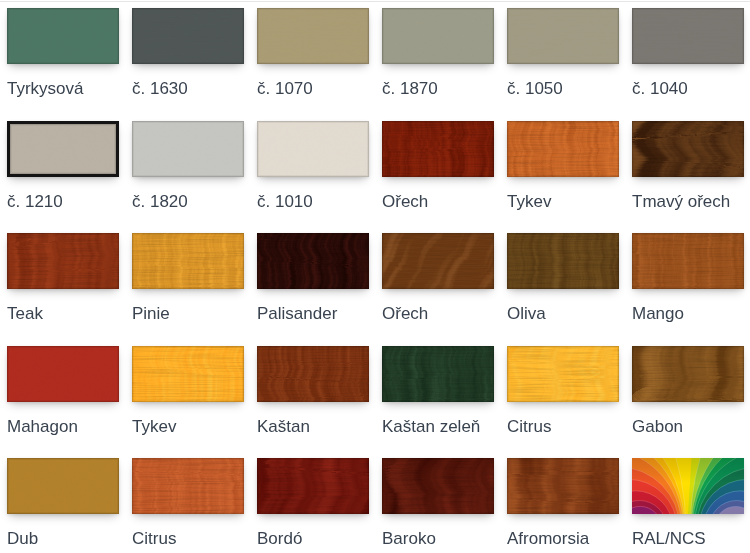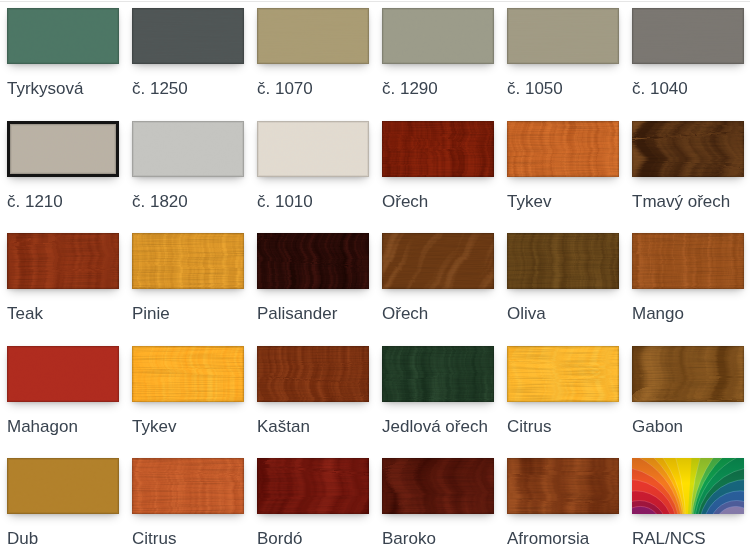--- a/index.html
+++ b/index.html
@@ -72,21 +72,21 @@
             </filter>
           </defs>
           <rect width="112" height="56" fill="#4f5555"></rect>
           <g>
             <rect width="112" height="56" fill="#596060" filter="url(#fg1)"></rect>
           </g>
           <rect x="0.5" y="0.5" width="111" height="55" fill="none" stroke="#000" stroke-opacity="0.17" stroke-width="1"></rect>
           <rect x="1.5" y="1.5" width="109" height="53" fill="none" stroke="#000" stroke-opacity="0.05" stroke-width="1"></rect>
         </svg>
       </div>
-      <div class="swatch-label">č. 1250</div>
+      <div class="swatch-label">č. 1630</div>
     </div>
     <div class="swatch-cell" style="left: 250px; top: 0px;">
       <div class="swatch-chip" style="left: 7px; top: 8px; background: rgb(169, 155, 115);">
         <svg viewBox="0 0 112 56" preserveAspectRatio="none" xmlns="http://www.w3.org/2000/svg">
           <defs>
             <filter id="fg2" x="0" y="0" width="100%" height="100%" color-interpolation-filters="sRGB">
               <feTurbulence type="fractalNoise" baseFrequency="0.02 0.95" numOctaves="3" seed="17" result="t"></feTurbulence>
               <feColorMatrix in="t" type="matrix" values="0 0 0 0 0  0 0 0 0 0  0 0 0 0 0  1 0 0 0 0" result="g"></feColorMatrix>
               <feComponentTransfer in="g" result="g2">
                 <feFuncA type="linear" slope="0.22" intercept="0"></feFuncA>
@@ -120,21 +120,21 @@
             </filter>
           </defs>
           <rect width="112" height="56" fill="#9c9c8a"></rect>
           <g>
             <rect width="112" height="56" fill="#a5a594" filter="url(#fg3)"></rect>
           </g>
           <rect x="0.5" y="0.5" width="111" height="55" fill="none" stroke="#000" stroke-opacity="0.17" stroke-width="1"></rect>
           <rect x="1.5" y="1.5" width="109" height="53" fill="none" stroke="#000" stroke-opacity="0.05" stroke-width="1"></rect>
         </svg>
       </div>
-      <div class="swatch-label">č. 1290</div>
+      <div class="swatch-label">č. 1870</div>
     </div>
     <div class="swatch-cell" style="left: 500px; top: 0px;">
       <div class="swatch-chip" style="left: 7px; top: 8px; background: rgb(160, 154, 131);">
         <svg viewBox="0 0 112 56" preserveAspectRatio="none" xmlns="http://www.w3.org/2000/svg">
           <defs>
             <filter id="fg4" x="0" y="0" width="100%" height="100%" color-interpolation-filters="sRGB">
               <feTurbulence type="fractalNoise" baseFrequency="0.02 0.95" numOctaves="3" seed="31" result="t"></feTurbulence>
               <feColorMatrix in="t" type="matrix" values="0 0 0 0 0  0 0 0 0 0  0 0 0 0 0  1 0 0 0 0" result="g"></feColorMatrix>
               <feComponentTransfer in="g" result="g2">
                 <feFuncA type="linear" slope="0.22" intercept="0"></feFuncA>
@@ -768,21 +768,21 @@
             </filter>
           </defs>
           <g>
             <rect x="-62" y="-56" width="236" height="168" filter="url(#fw21)"></rect>
           </g>
           <rect width="112" height="56" filter="url(#hz21)"></rect>
           <rect x="0.5" y="0.5" width="111" height="55" fill="none" stroke="#000" stroke-opacity="0.17" stroke-width="1"></rect>
           <rect x="1.5" y="1.5" width="109" height="53" fill="none" stroke="#000" stroke-opacity="0.05" stroke-width="1"></rect>
         </svg>
       </div>
-      <div class="swatch-label">Jedlová ořech</div>
+      <div class="swatch-label">Kaštan zeleň</div>
     </div>
     <div class="swatch-cell" style="left: 500px; top: 337.5px;">
       <div class="swatch-chip" style="left: 7px; top: 8px; background: rgb(249, 182, 48);">
         <svg viewBox="0 0 112 56" preserveAspectRatio="none" xmlns="http://www.w3.org/2000/svg">
           <defs>
             <filter id="fw22" x="-45%" y="-45%" width="190%" height="190%" color-interpolation-filters="sRGB">
               <feTurbulence type="fractalNoise" baseFrequency="0.075 0.004" numOctaves="4" seed="157" result="t"></feTurbulence>
               <feColorMatrix in="t" type="matrix" values="0 0 0 0 0  0 0 0 0 0  0 0 0 0 0  1 0 0 0 0" result="g"></feColorMatrix>
               <feComponentTransfer in="g" result="g2">
                 <feFuncA type="table" tableValues="0 .2 .75 1"></feFuncA>

